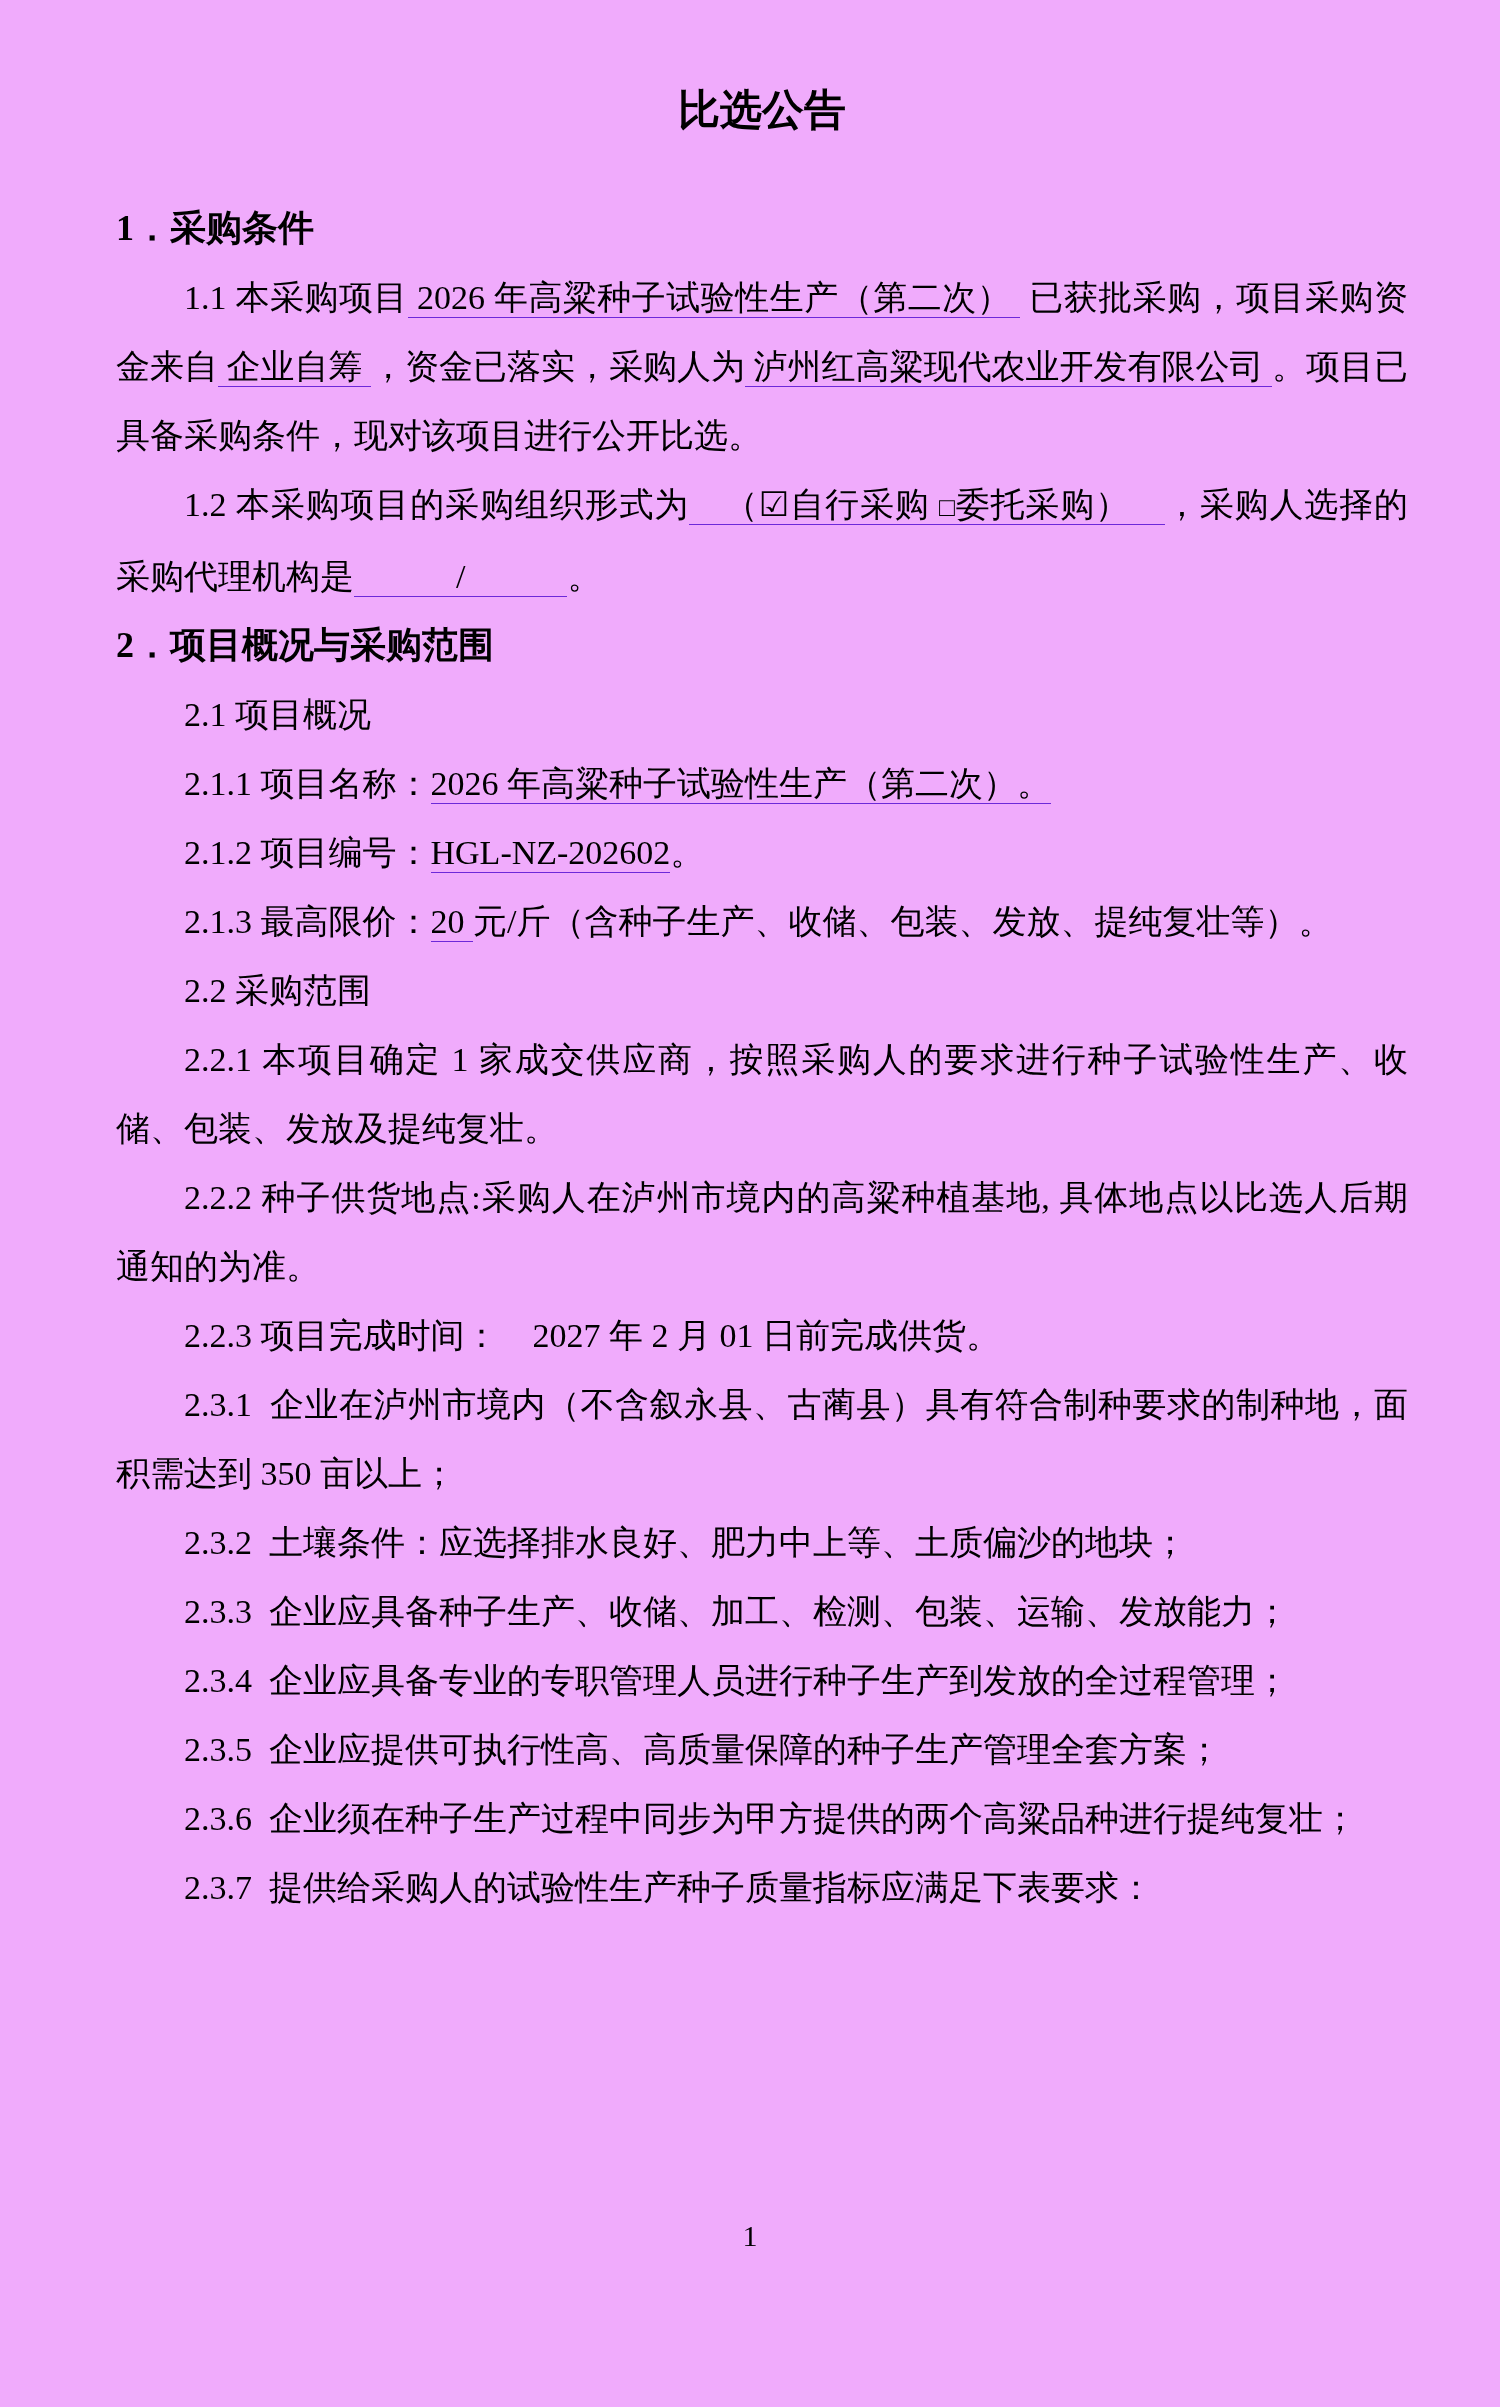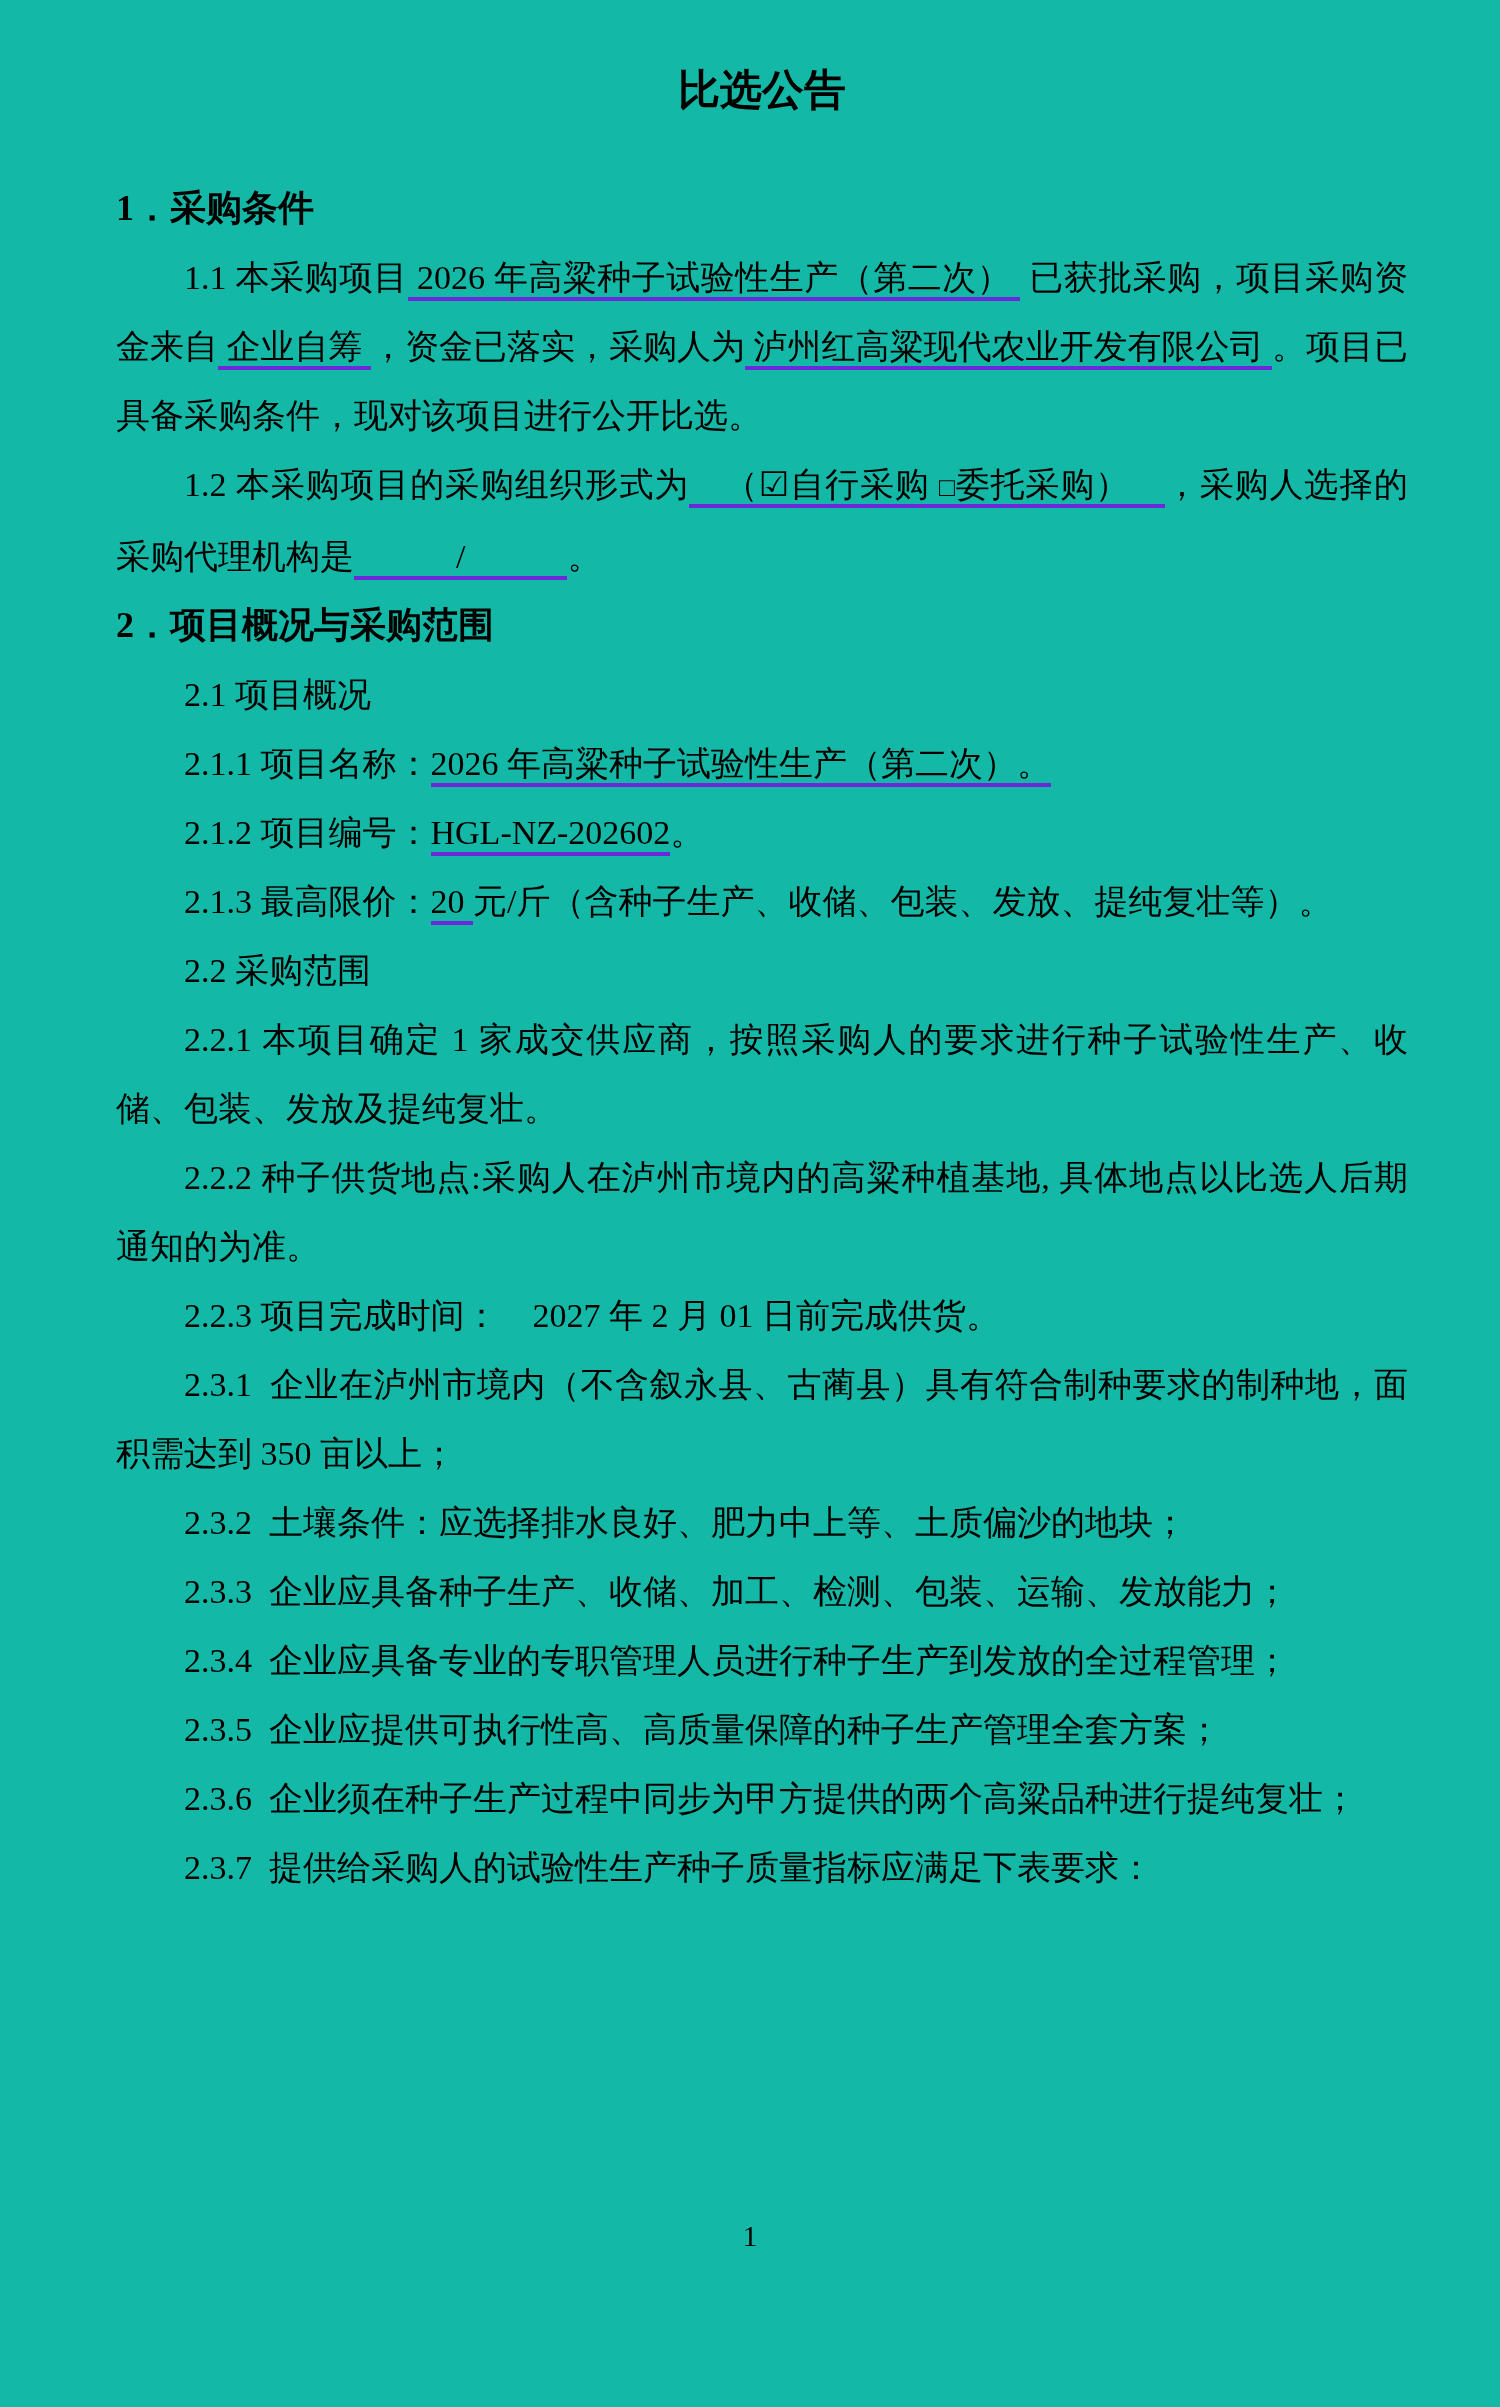--- a/index.html
+++ b/index.html
@@ -1,22 +1,22 @@
 <!DOCTYPE html>
 <html><head>
 <meta charset="utf-8">
 <style>
   html,body{margin:0;padding:0;background:#ffffff;}
   .page{
     position:relative;
     width:1500px;
     height:2407px;
-    background:#14b8a6;
+    background:#f0abfc;
     box-sizing:border-box;
-    padding:64px 92px 0 116px;
+    padding:84px 92px 0 116px;
     font-family:"Liberation Serif","DejaVu Serif",serif;
     font-size:34px;
     color:#000000;
     overflow:hidden;
   }
   .doc-title{
     font-size:42px;
     font-weight:bold;
     text-align:center;
     line-height:52px;
@@ -31,21 +31,21 @@
   .h-first{margin-top:58px;}
   .para{
     margin:0;
     line-height:69px;
     text-align:justify;
     text-indent:68px;
     white-space:pre-wrap;
     word-break:break-all;
   }
   .u{
-    border-bottom:4px solid #6d28d9;
+    border-bottom:1px solid #6d28d9;
     padding-bottom:1px;
   }
   .cb-unchecked{
     font-size:26px;
   }
   .footer-page-num{
     position:absolute;
     left:0;
     top:2218px;
     width:1500px;

